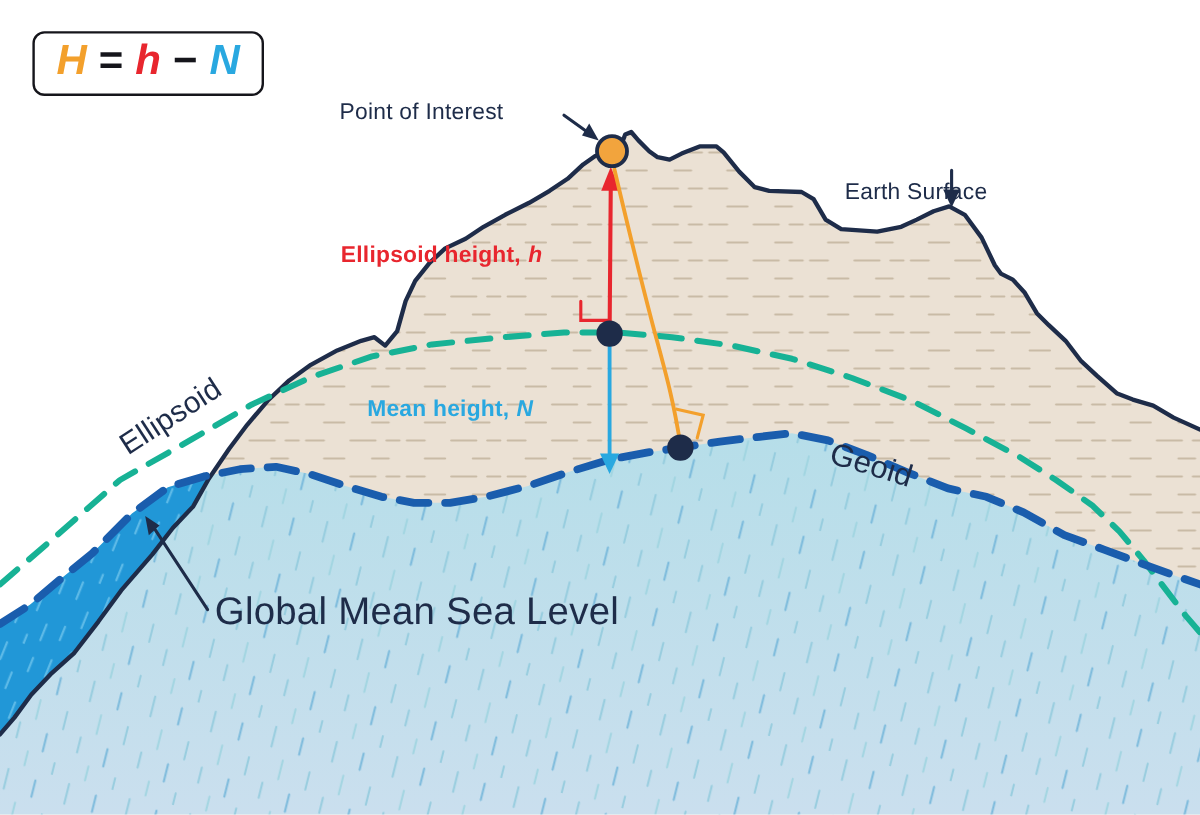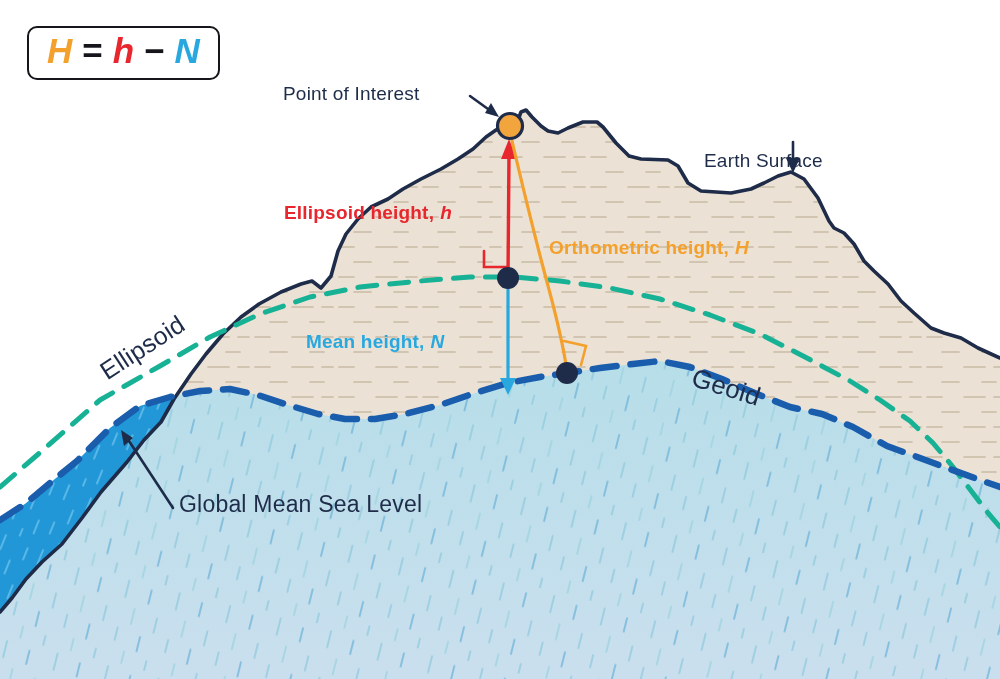--- a/index.html
+++ b/index.html
@@ -120,27 +120,24 @@
   </div>
 
   <div class="lbl" style="left:283px;top:83px;">Point of Interest</div>
 
   <div class="lbl" style="left:704px;top:113px;margin-top:37px;">Earth Surface</div>
 
   <div class="lbl red" style="left:284px;top:202px;">
     <span>Ellipsoid height,</span><i>h</i>
   </div>
 
-  <div class="lbl orange" style="left:549px;top:237px;">
-    <span>Orthometric height,</span><i>H</i>
-  </div>
 
   <div class="lbl blue" style="left:306px;top:331px;">
     <span>Mean height,</span><i>N</i>
   </div>
 
   <div class="lbl rot-ellipsoid" style="left:95px;top:333px;">Ellipsoid</div>
 
   <div class="lbl rot-geoid" style="left:691px;top:372px;">Geoid</div>
 
-  <div class="lbl" style="left:179px;top:491px;font-size:23px;">Global Mean Sea Level</div>
+  <div class="lbl" style="left:179px;top:491px;font-size:32px;">Global Mean Sea Level</div>
 
 </div>
 
 </body></html>

